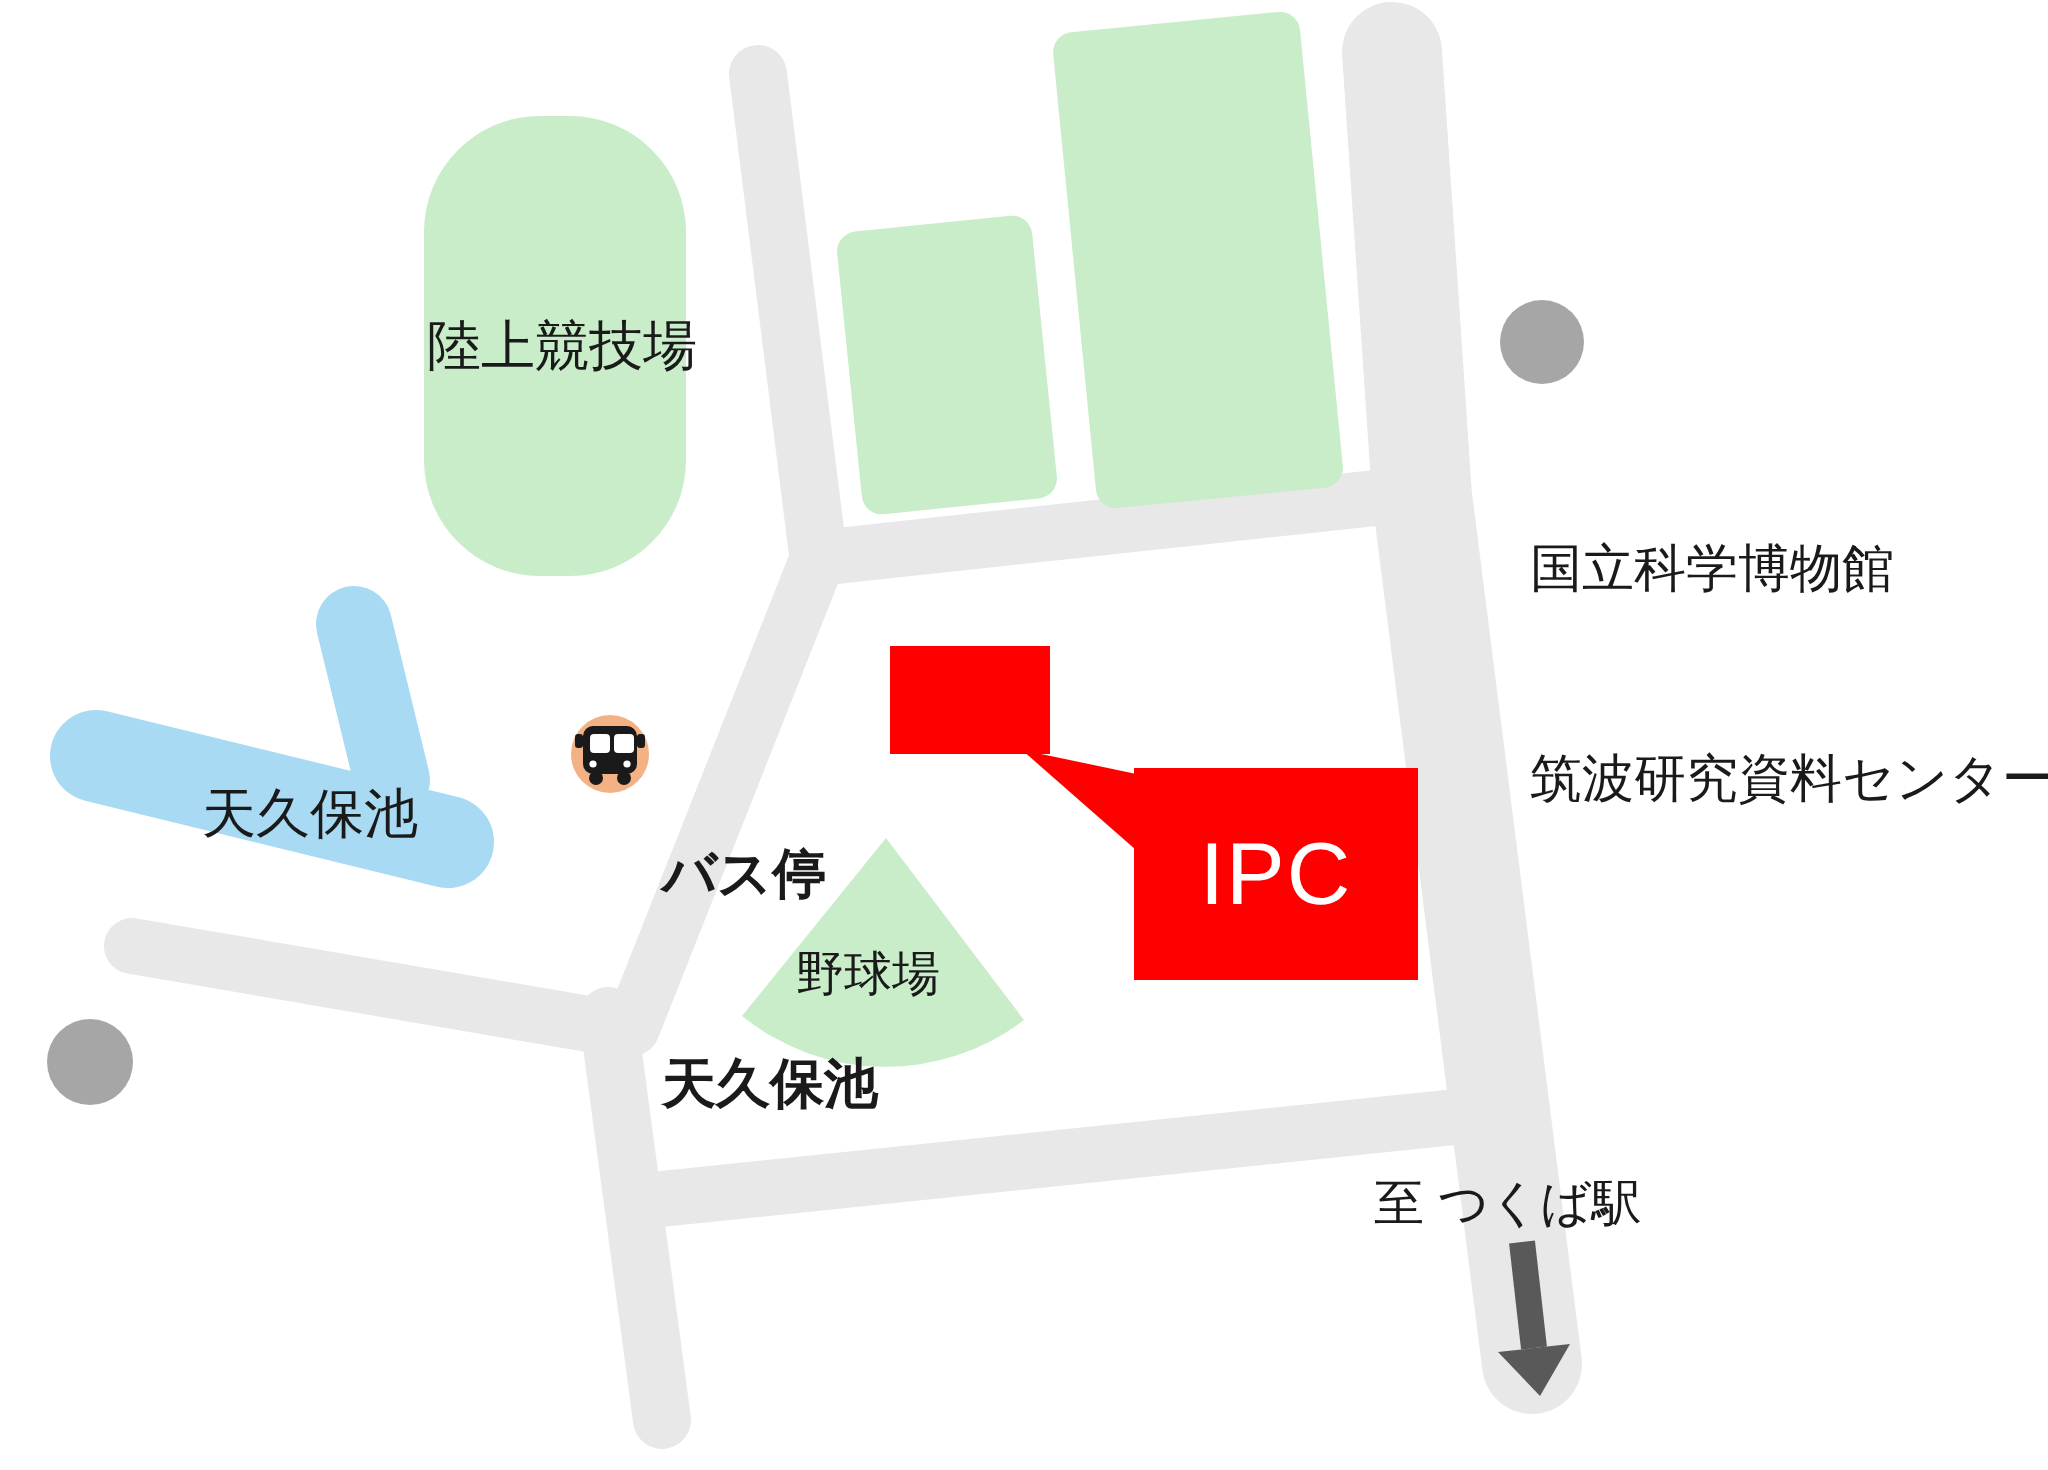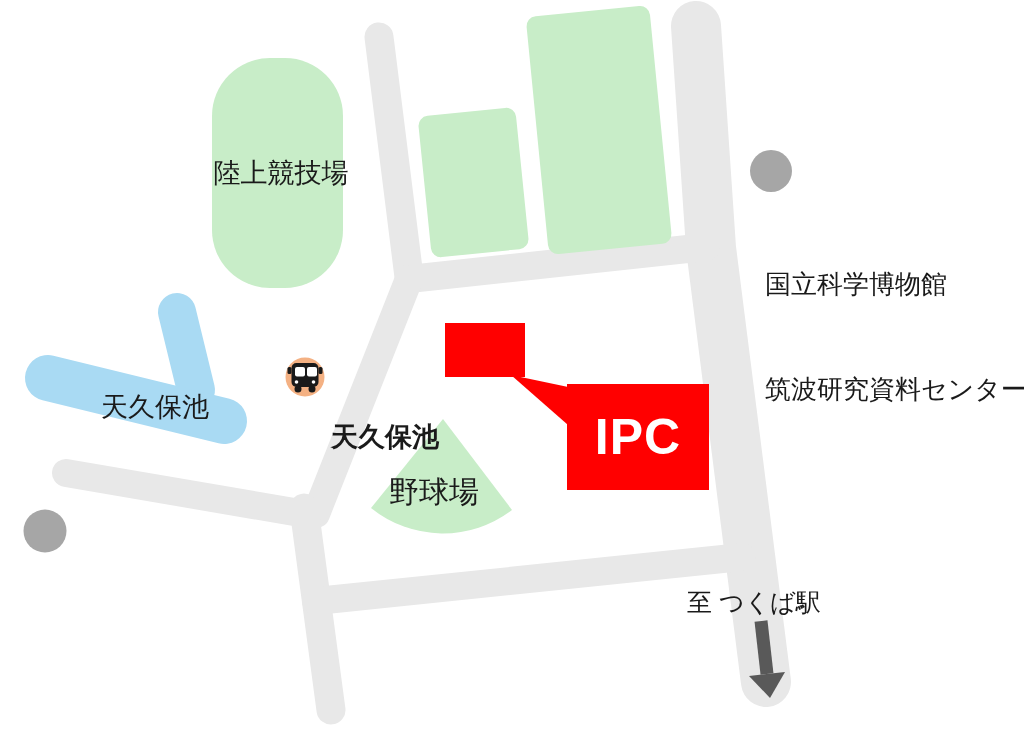--- a/index.html
+++ b/index.html
@@ -10,27 +10,27 @@
   }
   .map{position:relative;width:1024px;height:545px;background:#ffffff;}
   .map svg{position:absolute;left:0;top:0;}
   .lbl{position:absolute;white-space:pre;line-height:1.25;}
   .lbl.center{text-align:center;}
   
   .lbl-athletics{left:181px;top:157px;width:200px;font-size:27px;}
   .lbl-museum{left:765px;top:197px;font-size:26px;line-height:35px;}
   .lbl-busstop{left:331px;top:350px;font-size:27px;font-weight:700;line-height:35px;}
   .lbl-pond{left:55px;top:391px;width:200px;font-size:27px;}
-  .lbl-baseball{left:334px;top:473px;width:200px;font-size:30px;}
+  .lbl-baseball{left:334px;top:473px;width:200px;font-size:24px;}
   .lbl-kasumi{left:75px;top:518px;font-size:25px;}
   .lbl-station{left:687px;top:587px;font-size:25px;}
   .lbl-ipc{
     left:567px;top:384px;width:142px;height:106px;
     display:flex;align-items:center;justify-content:center;
-    font-size:50px;font-weight:700;color:#ffffff;letter-spacing:1px;
+    font-size:44px;font-weight:400;color:#ffffff;letter-spacing:1px;
   }
 </style>
 </head>
 <body>
 
 <div class="map">
 
   <svg width="1024" height="735" viewBox="0 0 1024 735">
 
     <g fill="none" stroke-linecap="round" stroke-linejoin="round" stroke="#e8e8e8">
@@ -88,20 +88,21 @@
   </svg>
 
   <div class="lbl lbl-athletics center">陸上競技場</div>
 
   <div class="lbl lbl-museum">
     <div>国立科学博物館</div>
     <div>筑波研究資料センター</div>
   </div>
 
   <div class="lbl lbl-busstop">
+    <div>バス停</div>
     <div>天久保池</div>
   </div>
 
   <div class="lbl lbl-pond center">天久保池</div>
 
   <div class="lbl lbl-baseball center">野球場</div>
 
 
   <div class="lbl lbl-station">至 つくば駅</div>
 

